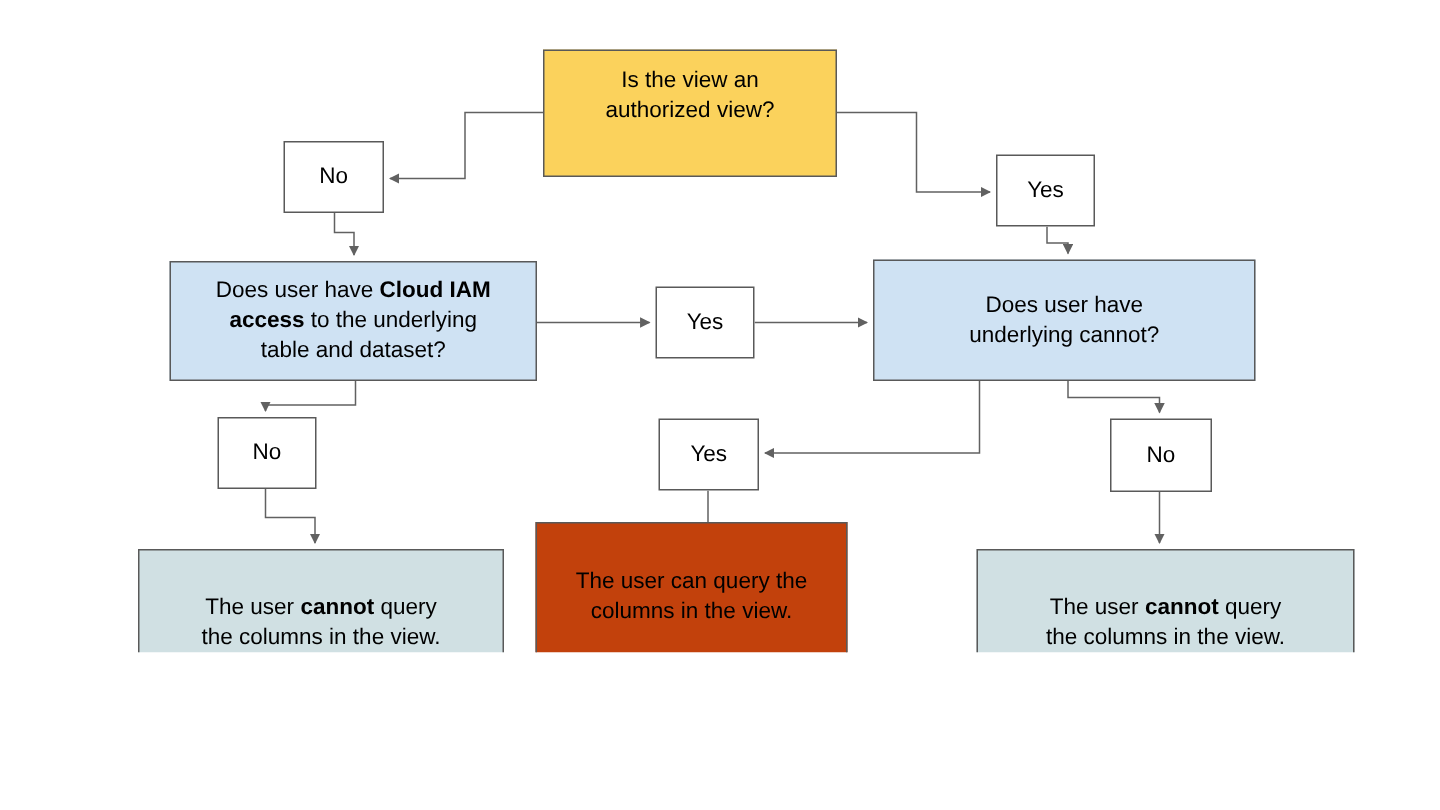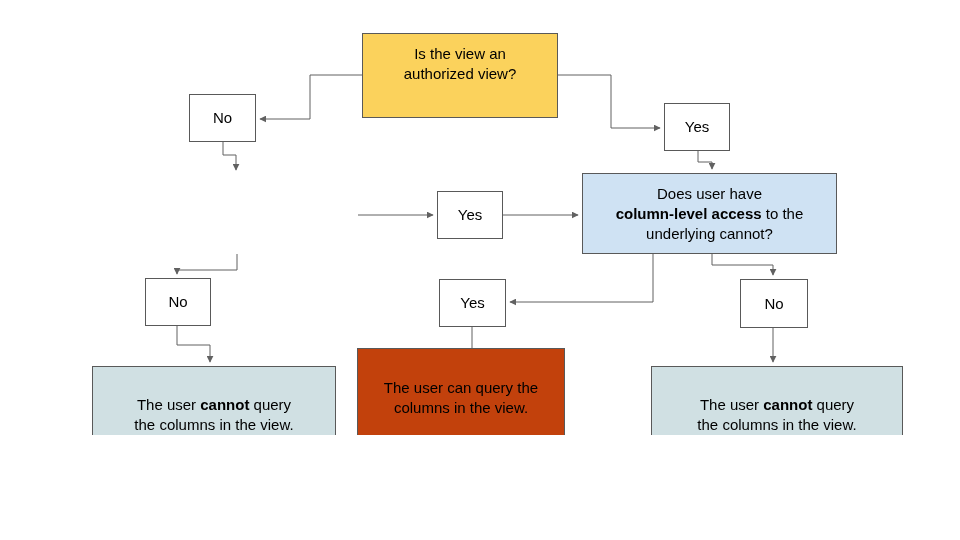--- a/index.html
+++ b/index.html
@@ -60,28 +60,32 @@
 authorized view?</div>
 
   <div class="node n-no1">
     <span>No</span>
   </div>
 
   <div class="node n-yes1">
     <span>Yes</span>
   </div>
 
+  <div class="node n-qiam">
+    <div class="line"><span>Does user have </span><b>Cloud IAM</b></div>
+    <div class="line"><b>access</b><span> to the underlying</span></div>
+    <div class="line">table and dataset?</div>
+  </div>
 
   <div class="node n-yesmid">
     <span>Yes</span>
   </div>
 
   <div class="node n-qcol">
     <div class="line">Does user have</div>
-    <div class="line"><b>column-level access</b><span> to the</span></div>
     <div class="line">underlying cannot?</div>
   </div>
 
   <div class="node n-no2">
     <span>No</span>
   </div>
 
   <div class="node n-yes2">
     <span>Yes</span>
   </div>

